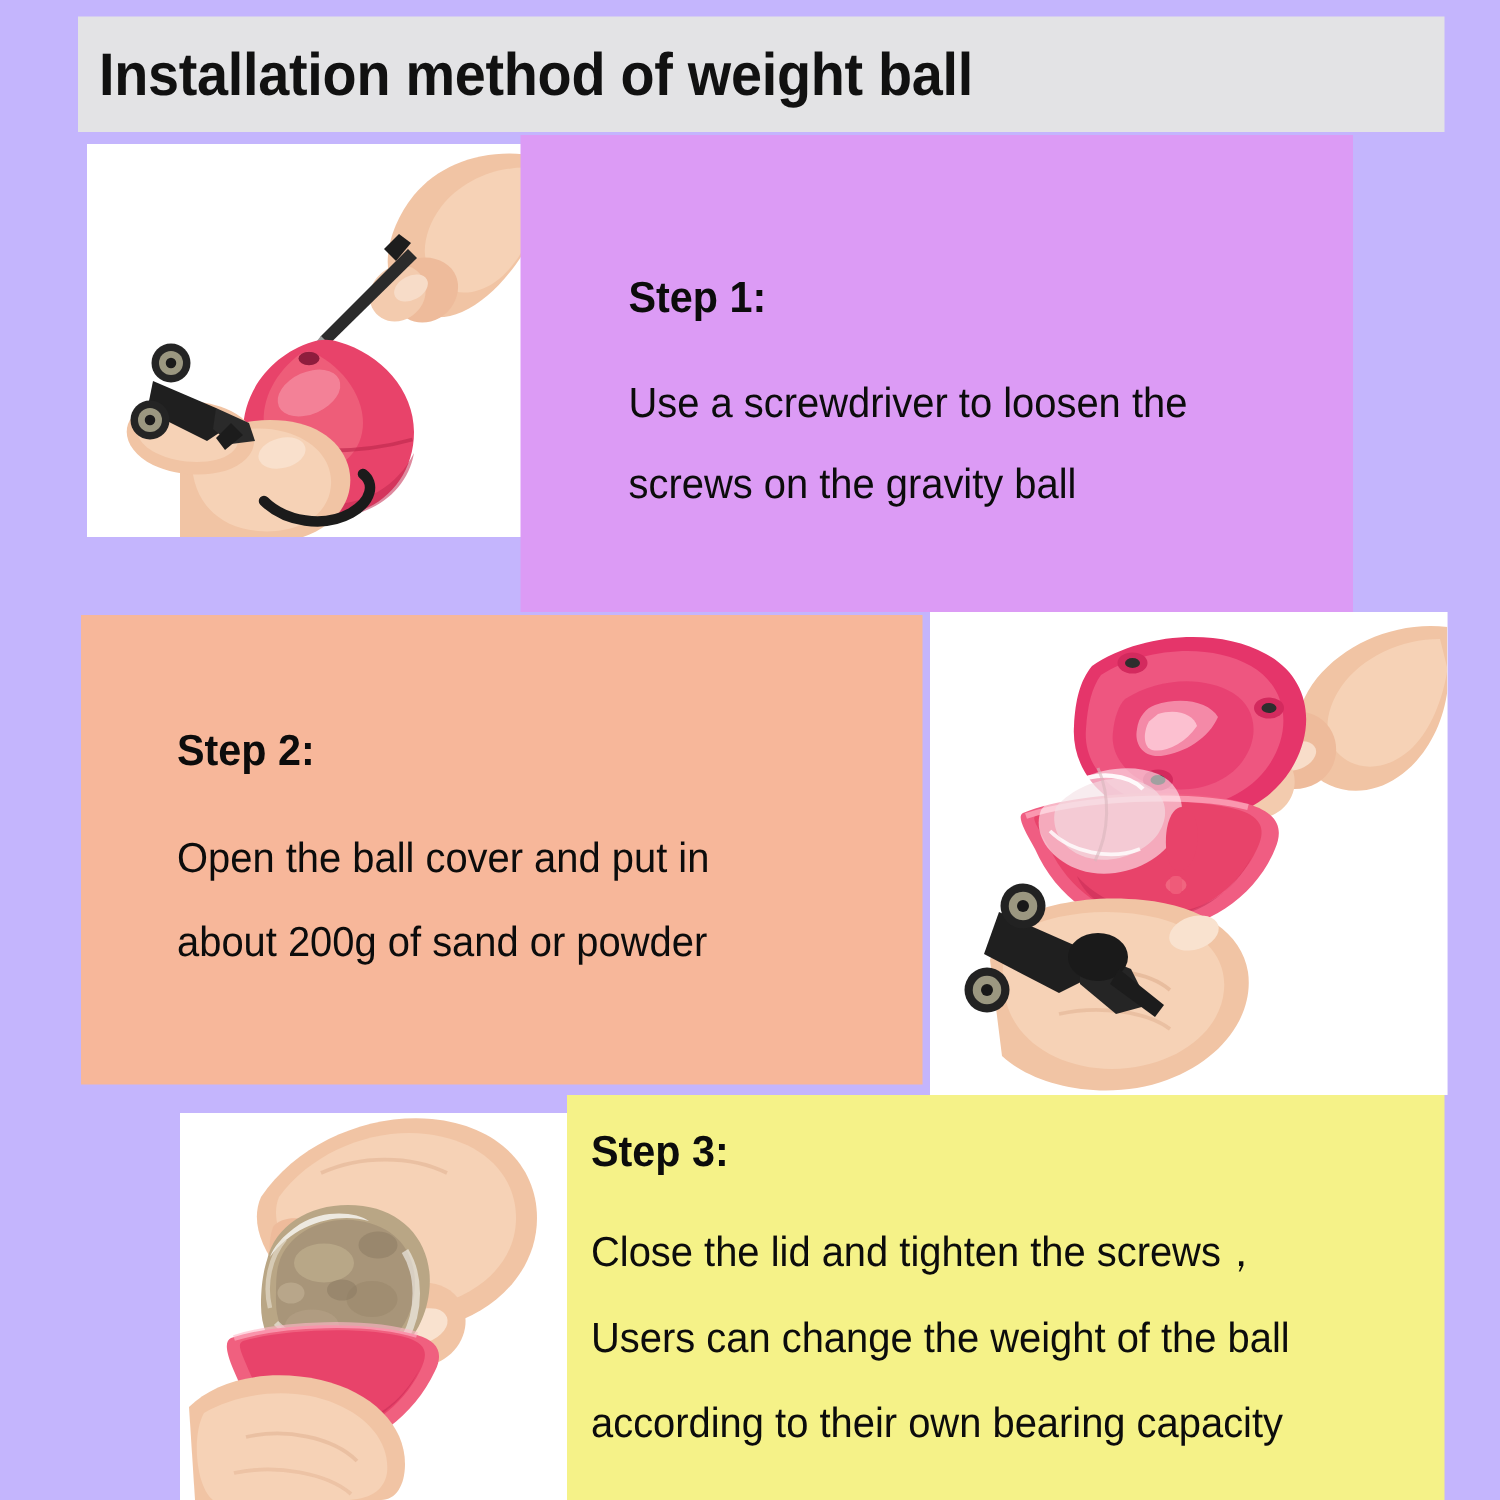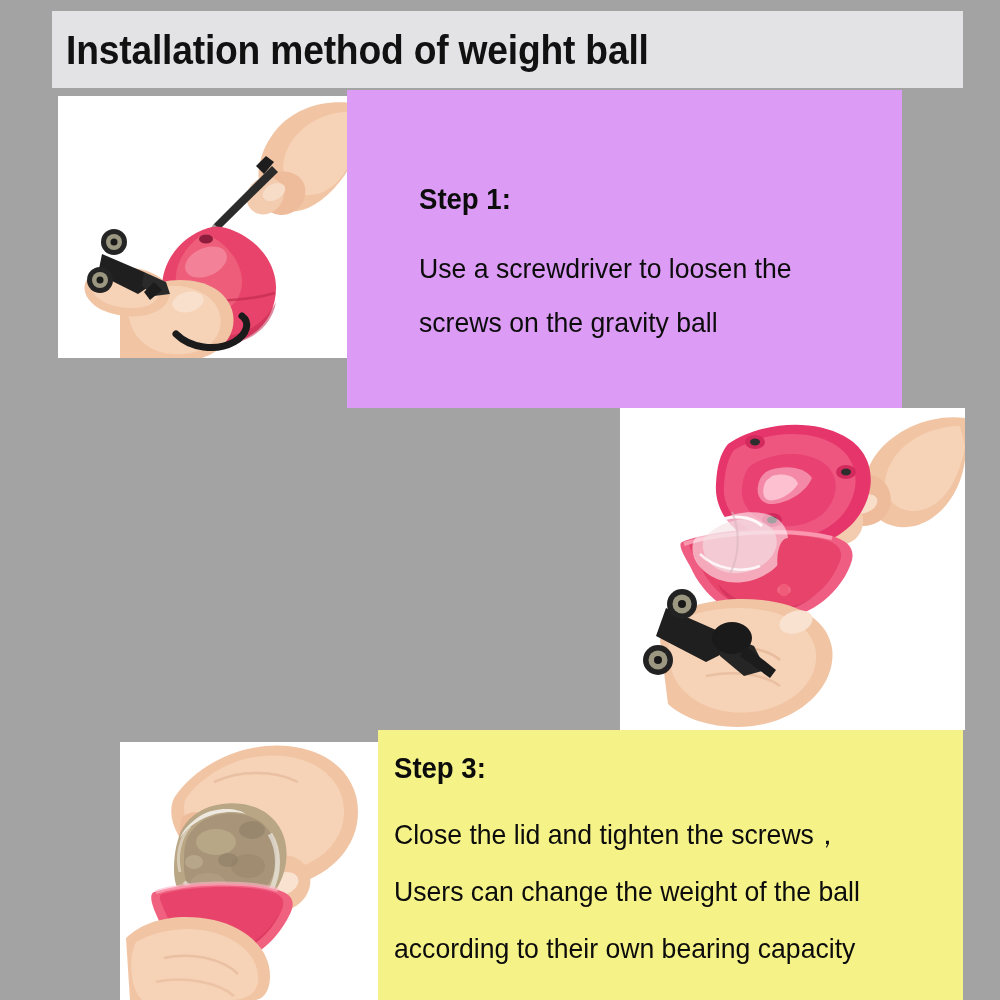--- a/index.html
+++ b/index.html
@@ -10,21 +10,21 @@
   body {
     width: 1000px;
     height: 1000px;
     font-family: "Liberation Sans", sans-serif;
     overflow: hidden;
   }
   #page {
     position: relative;
     width: 1000px;
     height: 1000px;
-    background: #a3a3a3;
+    background: #c4b5fd;
   }
 
   
   .header-band {
     position: absolute;
     left: 52px;
     top: 11px;
     width: 911px;
     height: 77px;
     background: #e3e3e5;
@@ -189,20 +189,27 @@
   </div>
 
   <div class="panel panel-step1">
     <div class="step-label">Step 1:</div>
     <div class="step-body">
       <div>Use a screwdriver to loosen the</div>
       <div>screws on the gravity ball</div>
     </div>
   </div>
 
+  <div class="panel panel-step2">
+    <div class="step-label">Step 2:</div>
+    <div class="step-body">
+      <div>Open the ball cover and put in</div>
+      <div>about 200g of sand or powder</div>
+    </div>
+  </div>
 
   <div class="photo photo-step2">
     <svg viewBox="0 0 345 322" xmlns="http://www.w3.org/2000/svg" aria-hidden="true">
       <rect width="345" height="322" fill="#ffffff"></rect>
 
       <g>
         <path d="M345 10 C312 6 278 20 258 44 C242 64 240 88 252 104 C266 122 292 124 312 110
                  C330 98 342 76 345 52 Z" fill="#f1c4a4"></path>
         <path d="M340 18 C314 18 288 30 274 50 C262 68 262 86 274 96 C288 108 308 104 322 90
                  C334 78 342 58 345 38 Z" fill="#f6d2b6"></path>

